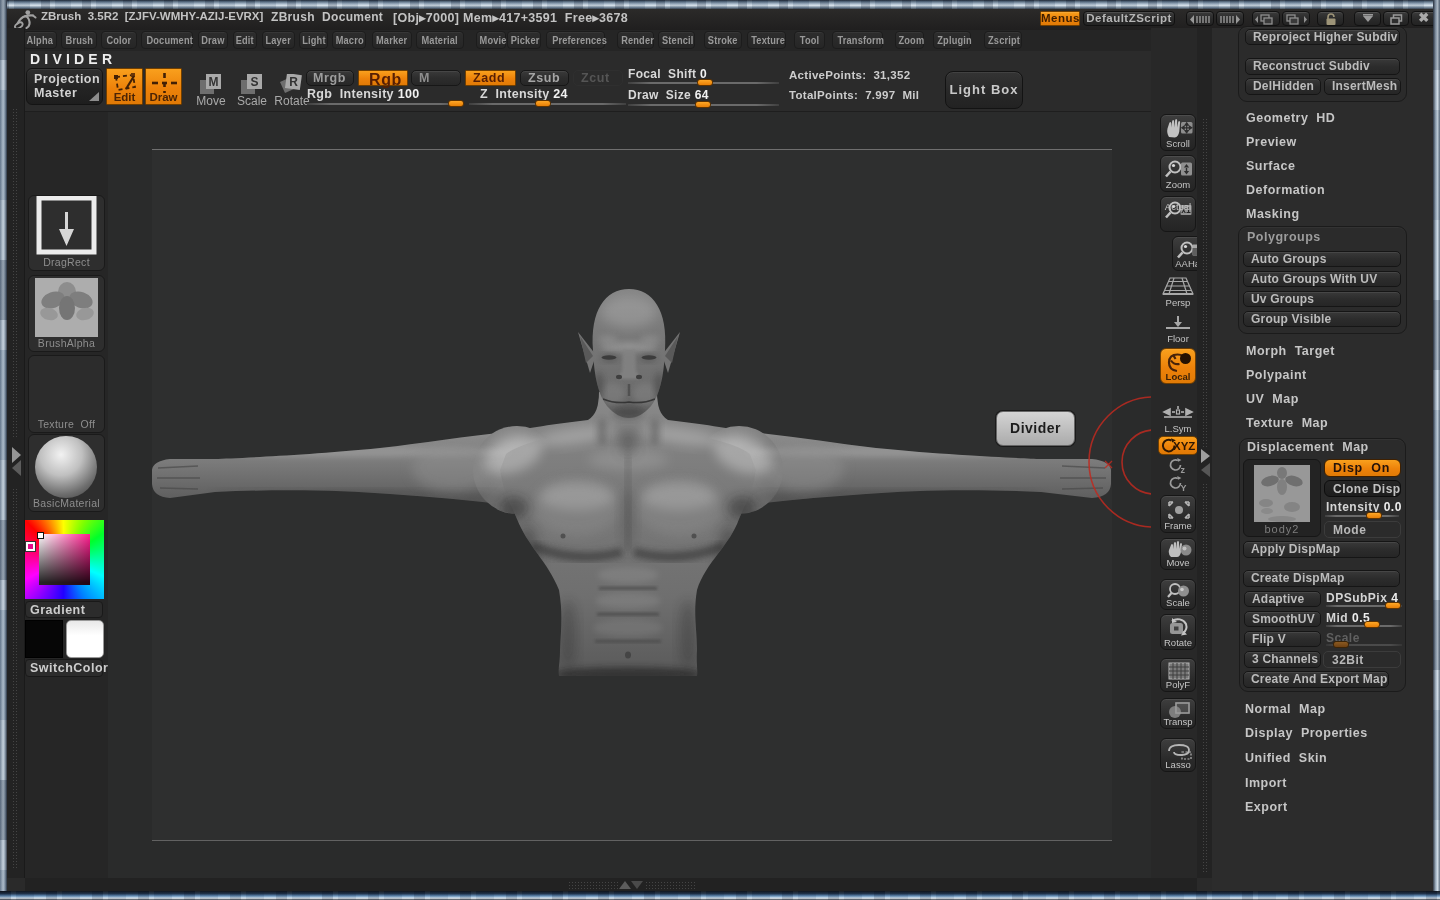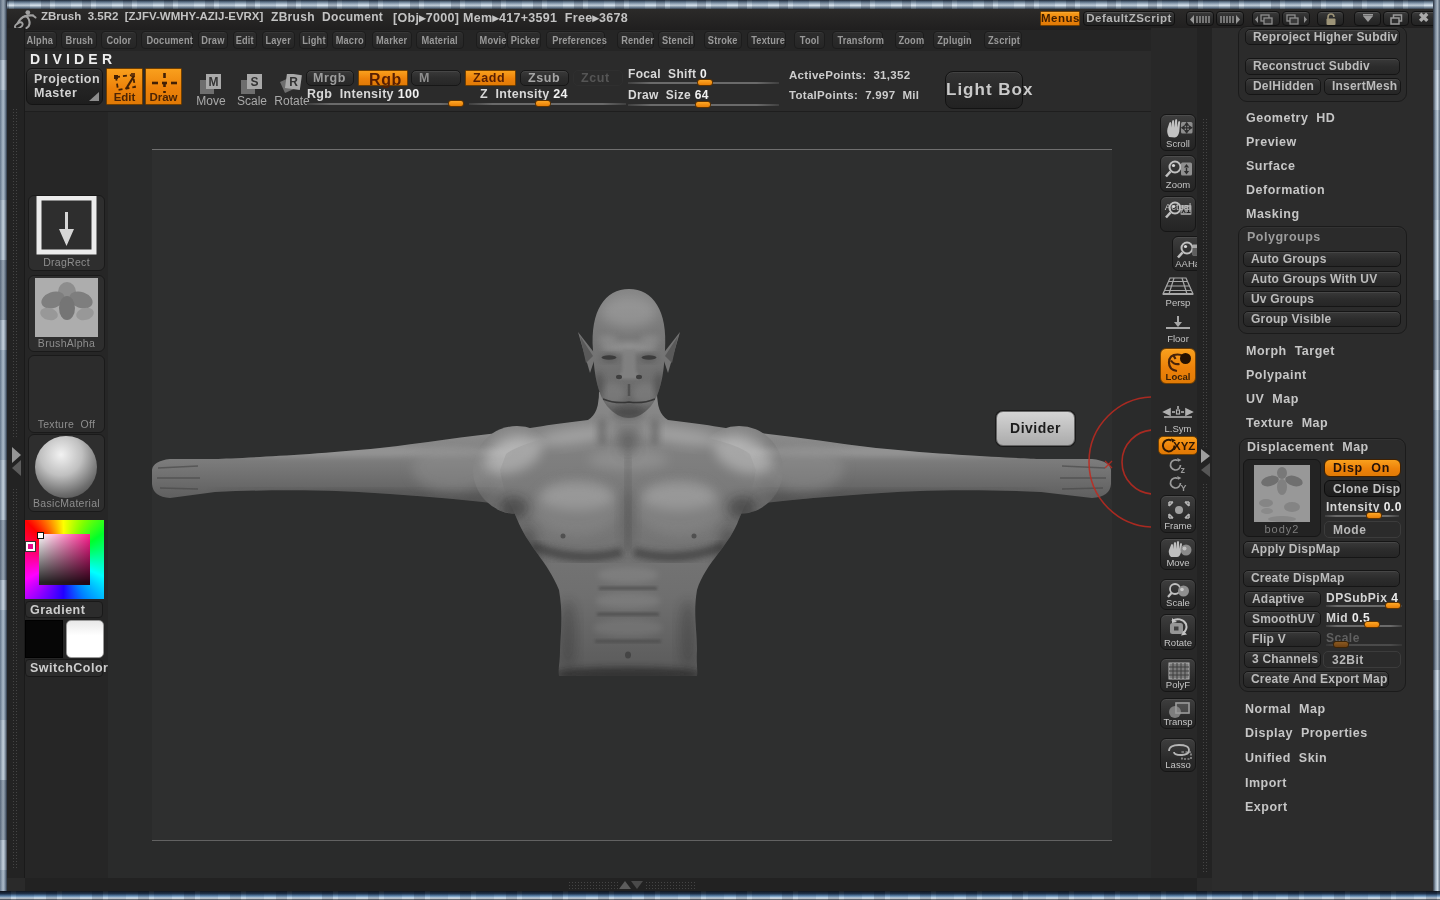--- a/index.html
+++ b/index.html
@@ -230,21 +230,21 @@
     <div class="abs sldtrack" style="left:621px;top:31px;width:151px;"></div>
     <div class="abs sldhandle" style="left:690px;top:28px;"></div>
     <div class="abs shlbl" style="left:621px;top:37px;color:#d8d8d8;font-size:12px;letter-spacing:0.3px;">Draw&nbsp; Size&nbsp;<span style="color:#f2f2f2">64</span></div>
     <div class="abs sldtrack" style="left:621px;top:52.5px;width:151px;"></div>
     <div class="abs sldhandle" style="left:688px;top:49.5px;"></div>
 
     <div class="abs shlbl" style="left:782px;top:18px;color:#cdcdcd;font-size:11.5px;letter-spacing:0.3px;">ActivePoints:&nbsp; 31,352</div>
     <div class="abs shlbl" style="left:782px;top:38px;color:#cdcdcd;font-size:11.5px;letter-spacing:0.3px;">TotalPoints:&nbsp; 7.997&nbsp; Mil</div>
     <div class="abs" style="left:938px;top:20px;width:78px;height:38px;border-radius:8px;border:1px solid #131313;
       background:linear-gradient(180deg,#343434,#282828 55%,#222);box-shadow:inset 0 1px 0 rgba(255,255,255,.07);
-      color:#c9c9c9;font-size:17px;font-weight:bold;letter-spacing:1px;text-align:center;line-height:36px;">Light&nbsp;Box</div>
+      color:#c9c9c9;font-size:13px;font-weight:bold;letter-spacing:1px;text-align:center;line-height:36px;">Light&nbsp;Box</div>
   </div>
   <div class="abs" id="palette"></div>
   <div class="tile" style="top:195px;height:76px;">
     <svg width="75" height="62" viewBox="0 0 75 62">
       <rect x="10" y="2" width="55" height="54" fill="none" stroke="#ececec" stroke-width="5"></rect>
       <path d="M36,16 L36,33 L30,33 L37.5,50 L45,33 L39,33 L39,16 Z" fill="#d6d6d6"></path>
     </svg>
     <div class="tlabel" style="bottom:2px;">DragRect</div>
   </div>
   <div class="tile" style="top:275px;height:77px;">

